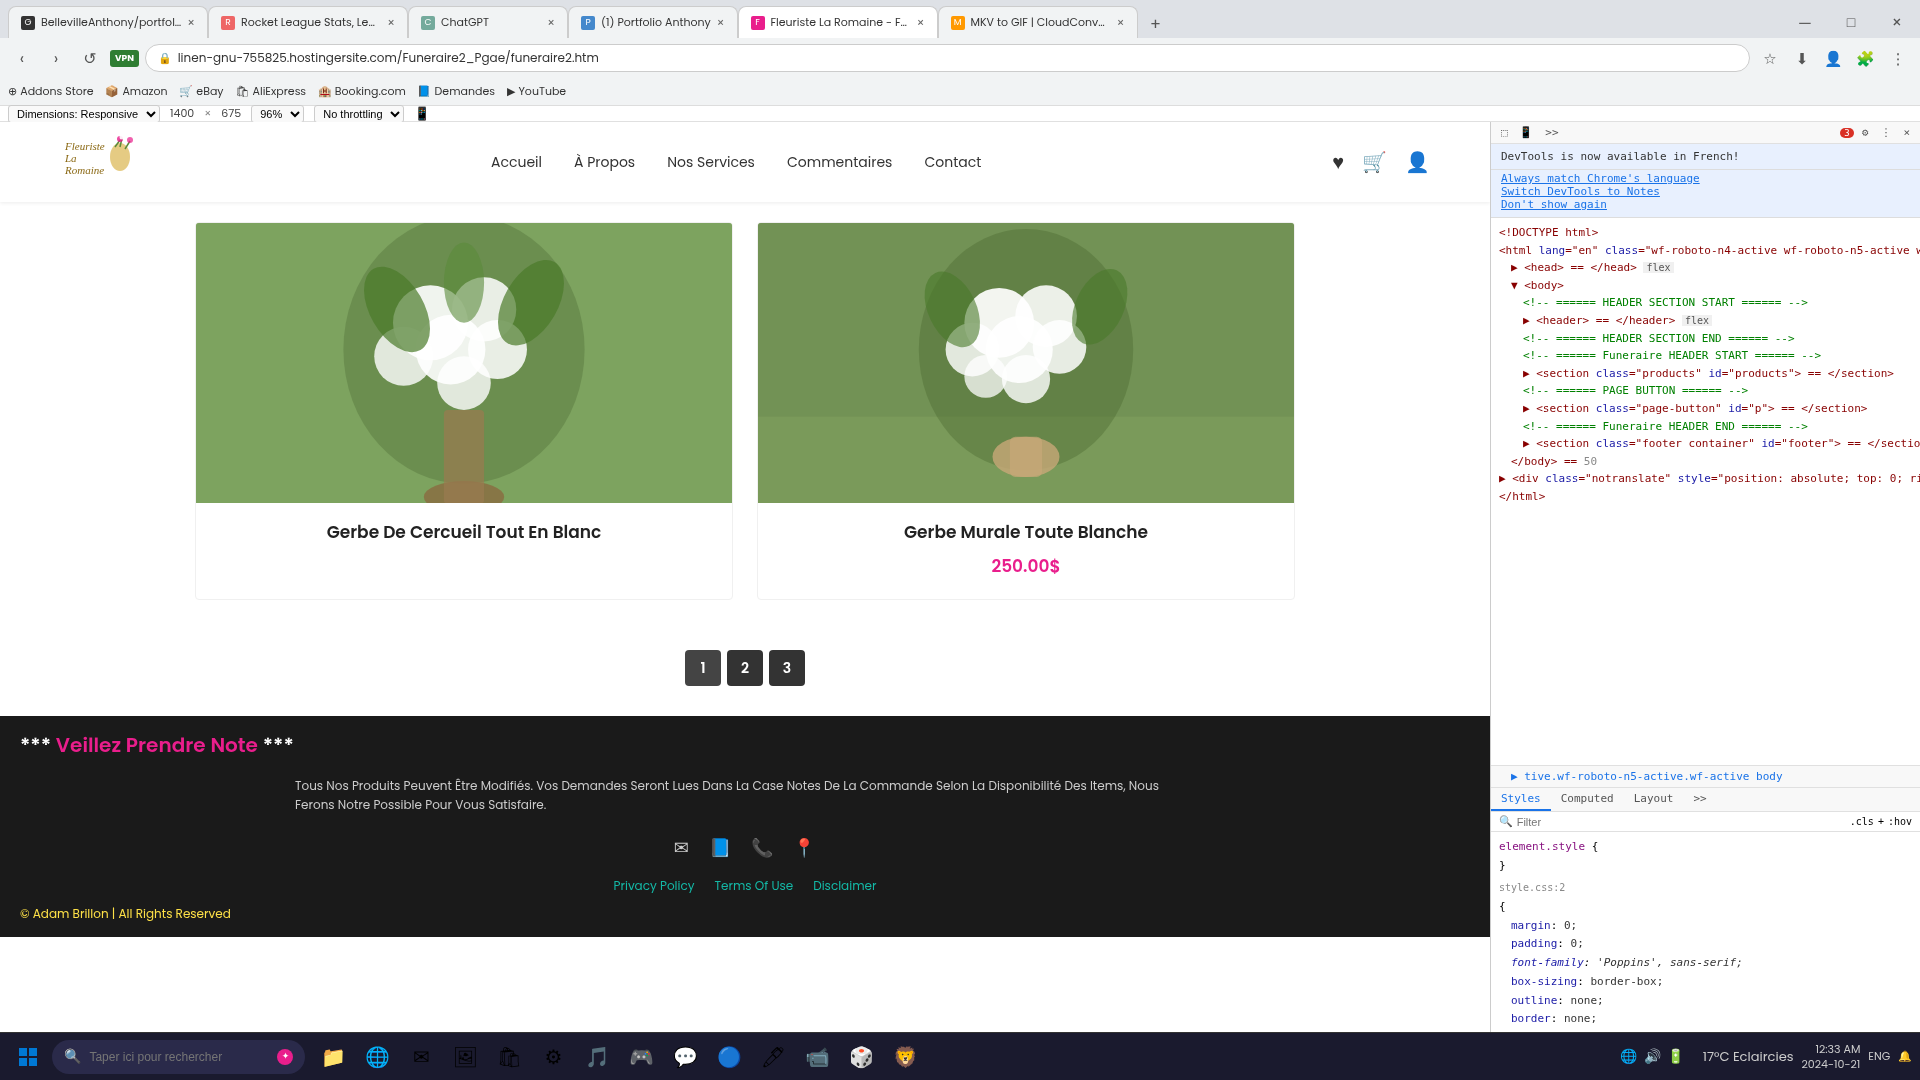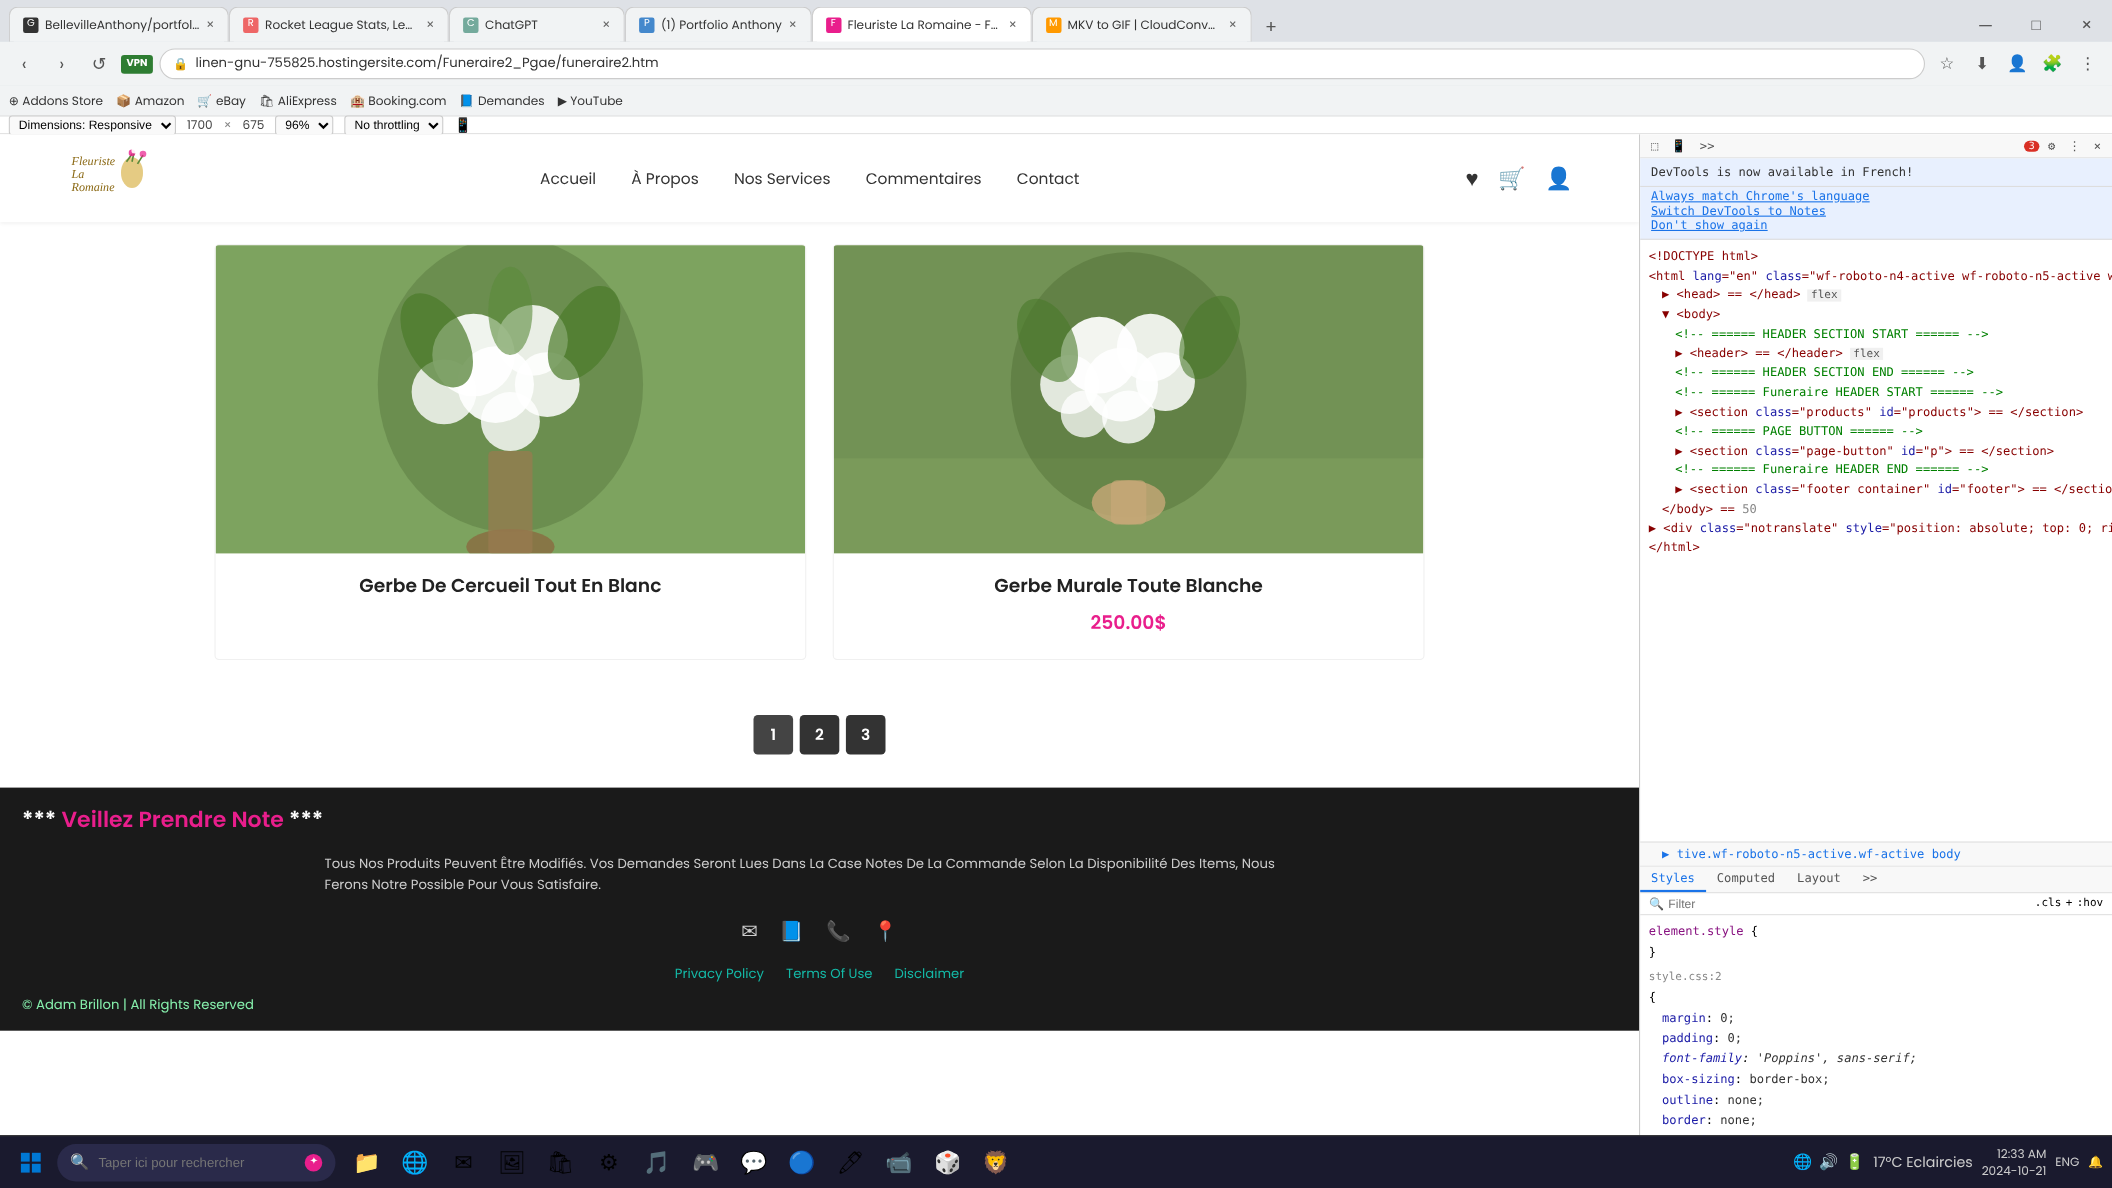--- a/index.html
+++ b/index.html
@@ -65,21 +65,21 @@
 
     
     .footer-notice { background: #1a1a1a; color: #fff; padding: 14px 20px; }
     .notice-title { font-size: 20px; font-weight: 600; margin-bottom: 16px; }
     .notice-title .highlight { color: #e91e8c; }
     .notice-text { font-size: 12px; color: #ccc; max-width: 900px; margin: 0 auto 20px; line-height: 1.6; }
     .footer-social { display: flex; justify-content: center; gap: 20px; margin-bottom: 16px; font-size: 18px; }
     .social-icon { color: #ccc; cursor: pointer; }
     .footer-links { display: flex; justify-content: center; gap: 20px; font-size: 12px; color: #14b8a6; margin-bottom: 10px; }
     .footer-link { cursor: pointer; }
-    .footer-copy { font-size: 12px; color: #86efac; }
+    .footer-copy { font-size: 12px; color: #fde047; }
 
     
     .devtools-panel { width: 430px; background: #fff; border-left: 1px solid #ccc; display: flex; flex-direction: column; flex-shrink: 0; font-family: monospace; font-size: 11px; overflow: hidden; }
     .devtools-notification { background: #e8f0fe; padding: 6px 10px; font-size: 11px; color: #333; border-bottom: 1px solid #ddd; display: flex; justify-content: space-between; align-items: center; flex-shrink: 0; }
     .devtools-content { flex: 1; overflow-y: auto; padding: 6px 8px; font-size: 11px; color: #333; line-height: 1.6; }
     .devtools-content .tag { color: #880000; }
     .devtools-content .attr { color: #1a1aa6; }
     .devtools-content .comment { color: #008000; }
     .dt-line { padding-left: 0; white-space: nowrap; }
     .dt-indent1 { padding-left: 12px; }
@@ -210,21 +210,21 @@
     <div class="bookmark-item">
         <span>▶</span>
         <span>YouTube</span>
       </div>
   </div>
 
   <div class="responsive-bar">
     <select class="responsive-select">
       <option>Dimensions: Responsive</option>
     </select>
-    <span class="responsive-dims">1700</span>
+    <span class="responsive-dims">1400</span>
     <span class="responsive-x">×</span>
     <span class="responsive-dims">675</span>
     <select class="responsive-zoom">
       <option>96%</option>
     </select>
     <select class="responsive-throttle">
       <option>No throttling</option>
     </select>
     <span class="responsive-icon">📱</span>
   </div>
@@ -464,21 +464,21 @@
     <div class="taskbar-app" style="font-size:20px;">🎲</div>
     <div class="taskbar-app" style="font-size:20px;">🦁</div>
   </div>
   <div class="taskbar-right">
     <div class="taskbar-systray">
       <span class="systray-icon">🌐</span>
       <span class="systray-icon">🔊</span>
       <span class="systray-icon">🔋</span>
     </div>
     <div style="display:flex;align-items:center;gap:6px;">
-      <span style="font-size:13px;color:#ccc;">17°C  Eclaircies</span>
+      <span style="font-size:13px;color:#ccc;margin-left:10px;">17°C  Eclaircies</span>
     </div>
     <div class="taskbar-clock">
       <div>12:33 AM</div>
       <div>2024-10-21</div>
     </div>
     <div style="color:#ccc;font-size:11px;">ENG</div>
     <div style="color:#ccc;font-size:11px;cursor:pointer;">🔔</div>
   </div>
 </div>
 

